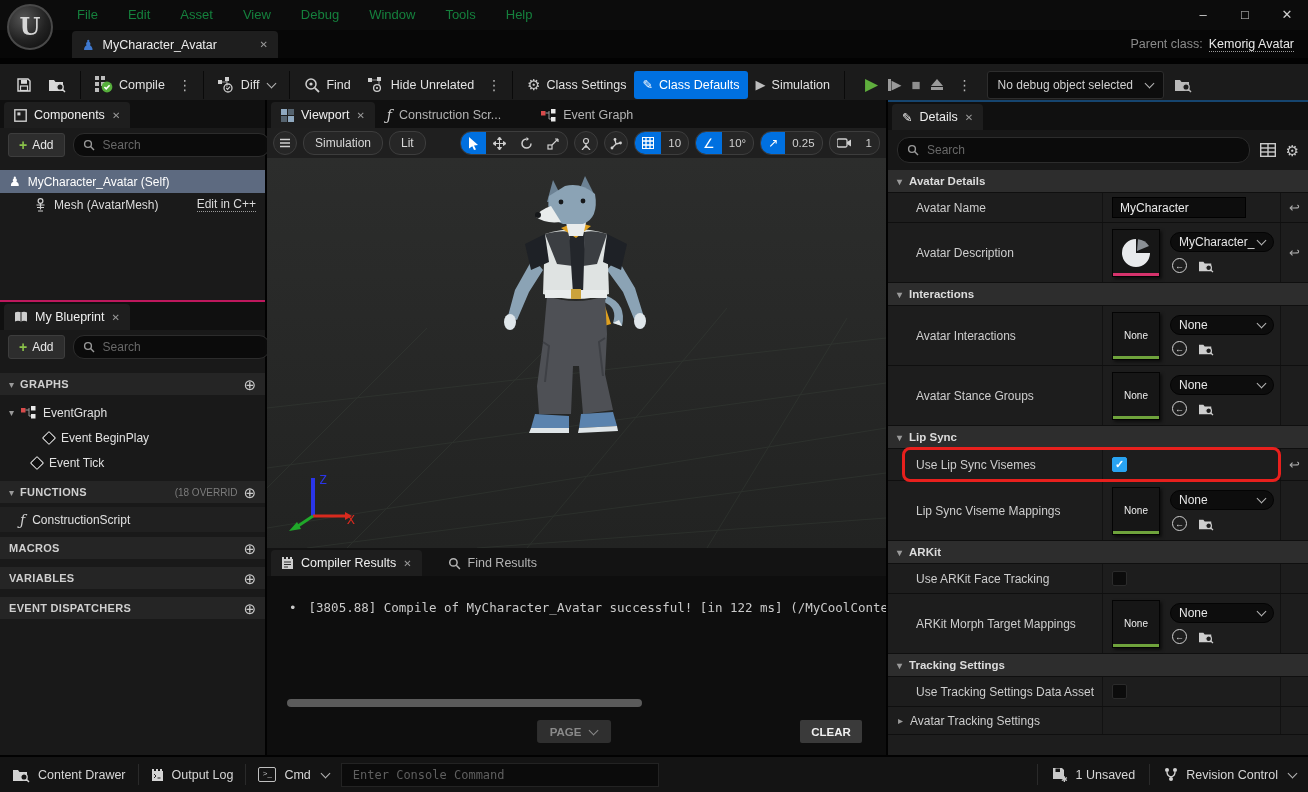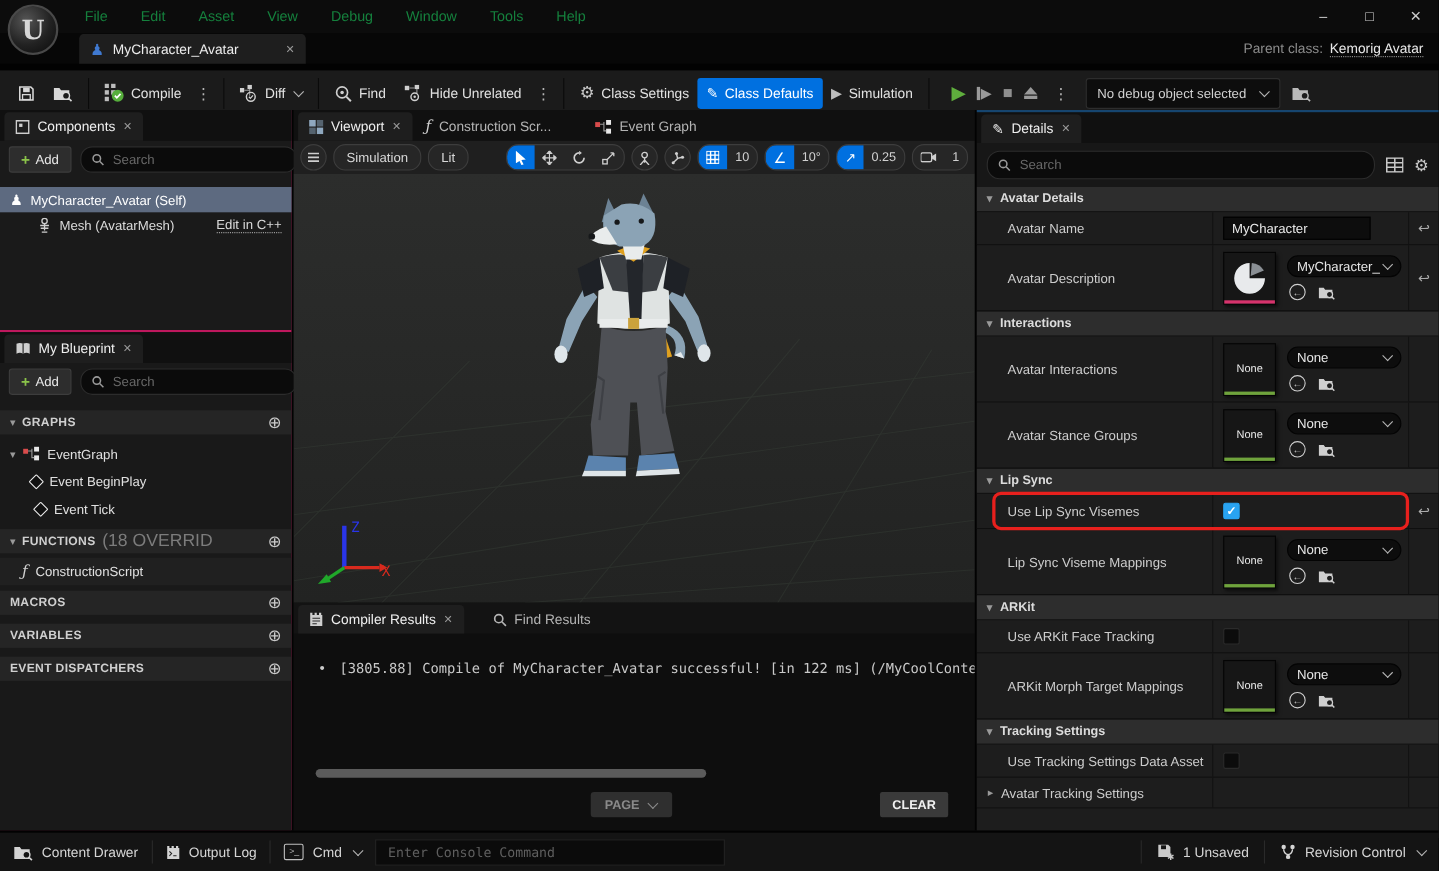--- a/index.html
+++ b/index.html
@@ -58,21 +58,21 @@
   
   .panel-comp{position:absolute;top:0;left:0;right:0;height:200px;background:#1a1a1a;}
   .ctree{margin-top:8px;}
   .crow{height:23px;display:flex;align-items:center;gap:7px;padding:0 9px;color:#dcdcdc;}
   .crow.selected{background:#5d6a80;color:#fff;}
   .editcpp{margin-left:auto;color:#dadada;border-bottom:1px dotted #9a9a9a;}
   
   .panel-mybp{position:absolute;top:202px;left:0;right:0;bottom:0;background:#191919;}
   .sechdr{height:22px;background:#252525;display:flex;align-items:center;gap:6px;padding:0 9px;}
   .sechdr .t{font-weight:bold;font-size:11px;color:#cfcfcf;letter-spacing:.3px;}
-  .sechdr .note{color:#7c7c7c;font-size:16px;white-space:nowrap;overflow:hidden;flex:1;}
+  .sechdr .note{color:#7c7c7c;font-size:10px;white-space:nowrap;overflow:hidden;flex:1;text-align:right;}
   .oplus{margin-left:auto;color:#c9c9c9;font-size:15px;line-height:1;}
   .tri{color:#9a9a9a;font-size:10px;}
   .bprow{height:25px;display:flex;align-items:center;gap:7px;padding:0 9px;color:#e0e0e0;}
   .diam{width:8px;height:8px;border:1.6px solid #eaeaea;background:#101010;transform:rotate(45deg);border-radius:1px;flex:none;}
   .fn{font-family:"DejaVu Serif",serif;font-style:italic;color:#cfcfcf;font-size:14px;line-height:1;}
   
   .vtoolbar{height:30px;background:#1f1f1f;display:flex;align-items:center;gap:6px;padding:0 6px;}
   .circlebtn{width:24px;height:24px;border-radius:50%;background:#262626;border:1px solid #3d3d3d;box-sizing:border-box;
              display:flex;align-items:center;justify-content:center;color:#cfcfcf;flex:none;}
   .pillbtn{height:22px;border-radius:11px;background:#262626;border:1px solid #3d3d3d;display:flex;align-items:center;
@@ -351,21 +351,21 @@
           <div class="bprow" style="margin-top:5px">
             <span class="tri">▾</span>
             <svg width="15" height="13" viewBox="0 0 15 13">
                 <rect x="0" y="2" width="4.5" height="4.5" fill="#d84b4b"></rect>
                 <rect x="10" y="0" width="4.5" height="4.5" fill="#e8e8e8"></rect>
                 <rect x="10" y="8" width="4.5" height="4.5" fill="#e8e8e8"></rect>
                 <path d="M4.5 4 H8 V2 M8 4 V10 H10" stroke="#9a9a9a" fill="none"></path>
               </svg>
             <span>EventGraph</span>
           </div>
-          <div class="bprow" style="padding-left:28px">
+          <div class="bprow" style="padding-left:44px">
             <span class="diam"></span>
             <span>Event BeginPlay</span>
           </div>
           <div class="bprow" style="padding-left:32px">
             <span class="diam"></span>
             <span>Event Tick</span>
           </div>
           <div class="sechdr" style="margin-top:6px">
             <span class="tri">▾</span>
             <span class="t">FUNCTIONS</span>

